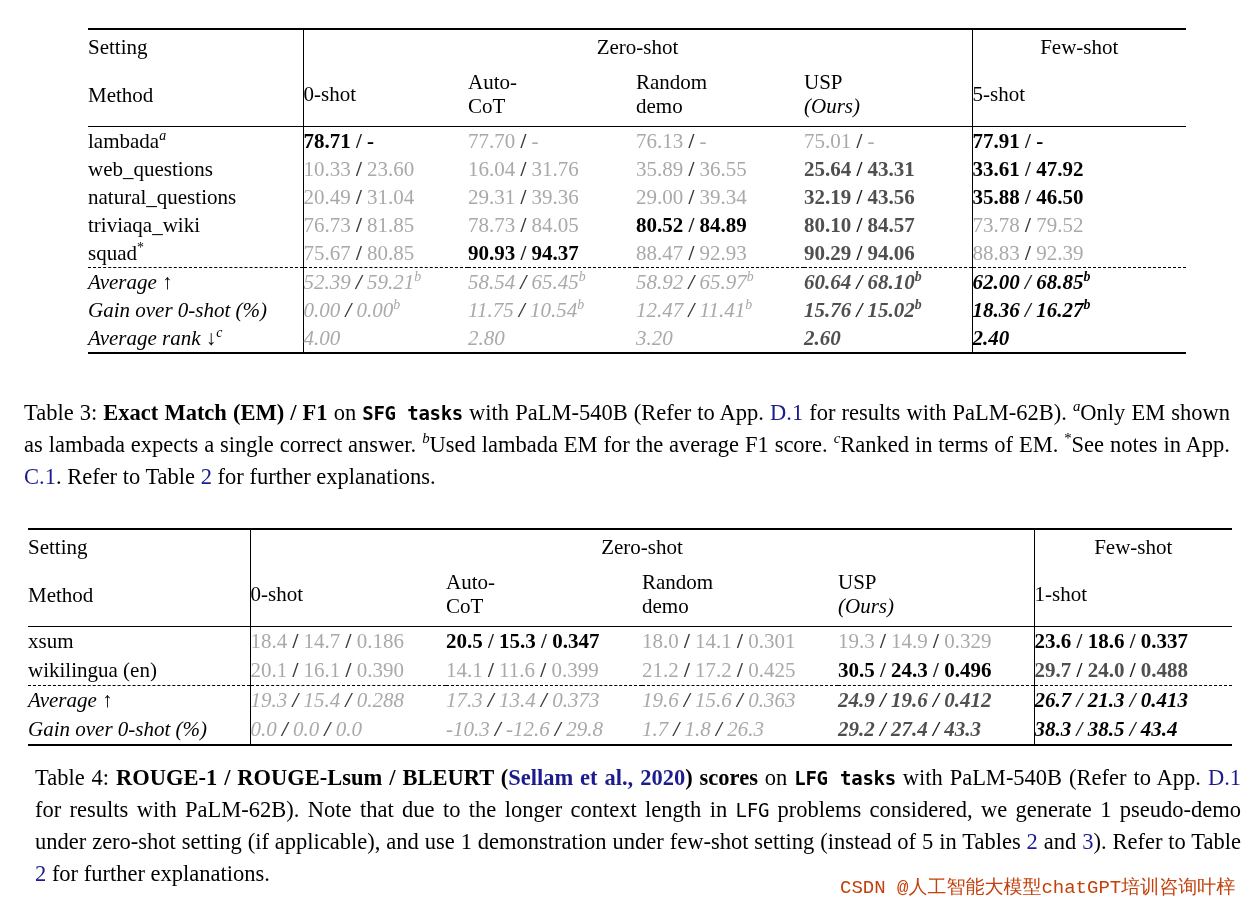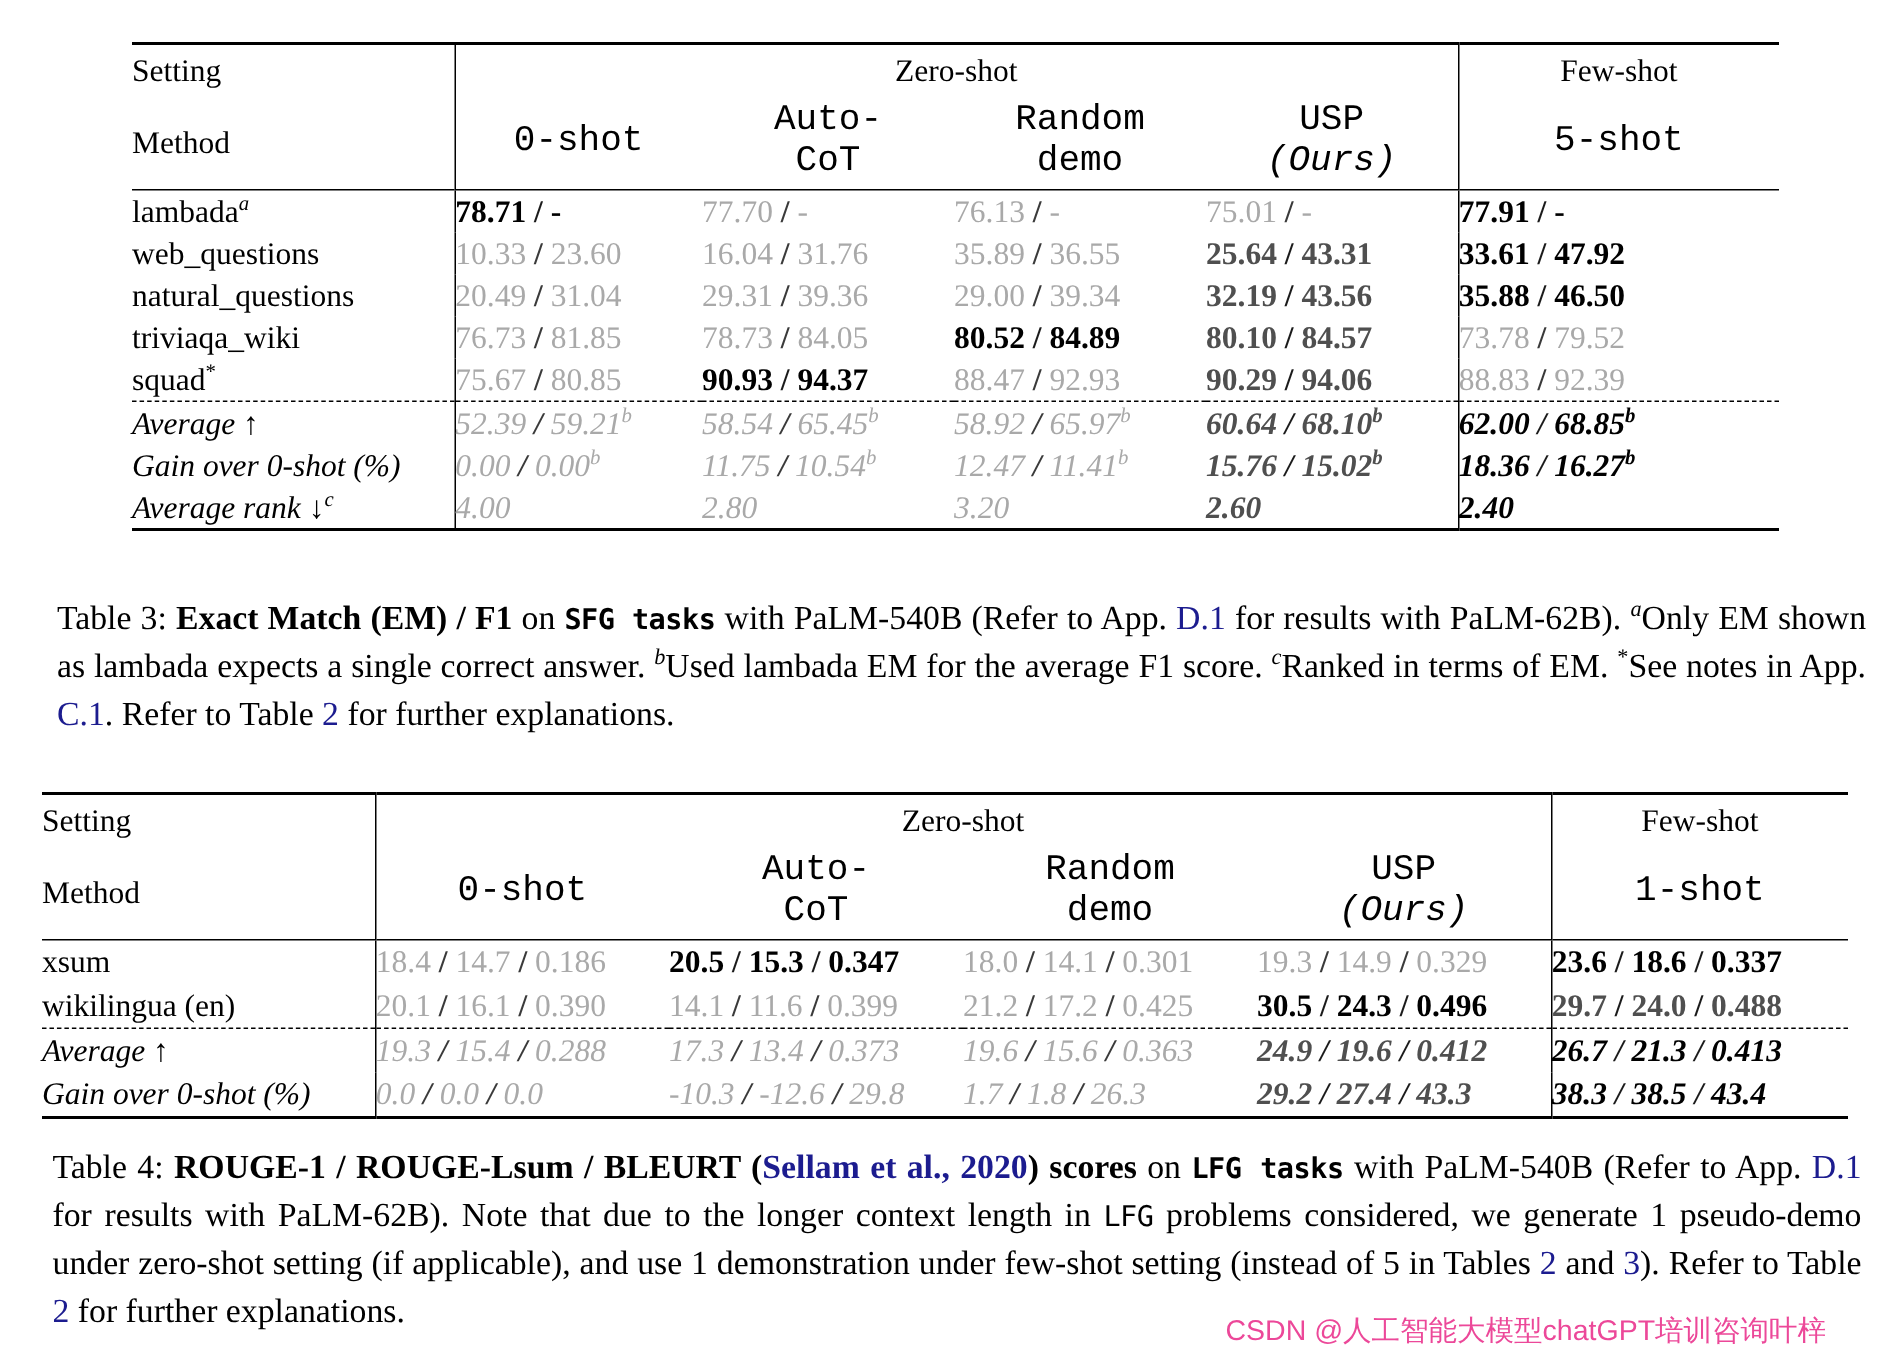--- a/index.html
+++ b/index.html
@@ -48,25 +48,24 @@
 
   
   .hdr-group {
     text-align: center;
     font-weight: bold;
     font-size: 21px;
     padding-top: 4px;
     padding-bottom: 2px;
   }
   .hdr-sub {
-    text-align: center;
-    font-size: 24px;
+    text-align: left;
+    font-size: 21px;
     line-height: 1.12;
     padding-bottom: 5px;
-    font-family: Liberation Mono, monospace;
   }
   .hdr-sub .ital { font-style: italic; }
   .corner-setting {
     text-align: left;
     font-size: 21px;
     padding-left: 10px;
     padding-top: 4px;
     padding-bottom: 2px;
   }
   .corner-method {
@@ -105,44 +104,44 @@
   sup.nostyle { font-style: normal; }
 
   
   .caption {
     position: absolute;
     font-size: 22.5px;
     line-height: 1.42;
     text-align: justify;
     color: #000;
   }
-  #caption3 { left: 38px; top: 396px; width: 1206px; }
+  #caption3 { left: 24px; top: 396px; width: 1206px; }
   #caption4 { left: 35px; top: 762px; width: 1206px; }
   .caption b { font-weight: bold; }
   .lnk { color: #1c1c8f; }
   .mono {
     font-family: "DejaVu Sans Mono", "Liberation Mono", monospace;
     font-size: 19px;
     font-weight: bold;
     letter-spacing: -0.3px;
   }
   .monoN {
     font-family: "DejaVu Sans Mono", "Liberation Mono", monospace;
     font-size: 19px;
     letter-spacing: -0.3px;
   }
 
   
   #watermark {
     position: absolute;
-    left: 817px;
+    left: 840px;
     top: 874px;
-    font-family: Liberation Sans, sans-serif;
+    font-family: Liberation Mono, monospace;
     font-size: 19px;
-    color: #ec4899;
+    color: #c2410c;
     white-space: nowrap;
   }
 </style>
 </head>
 <body>
 
 <div class="page">
 
   <div class="tbl-wrap" id="table3-wrap">
     <table class="sci">

